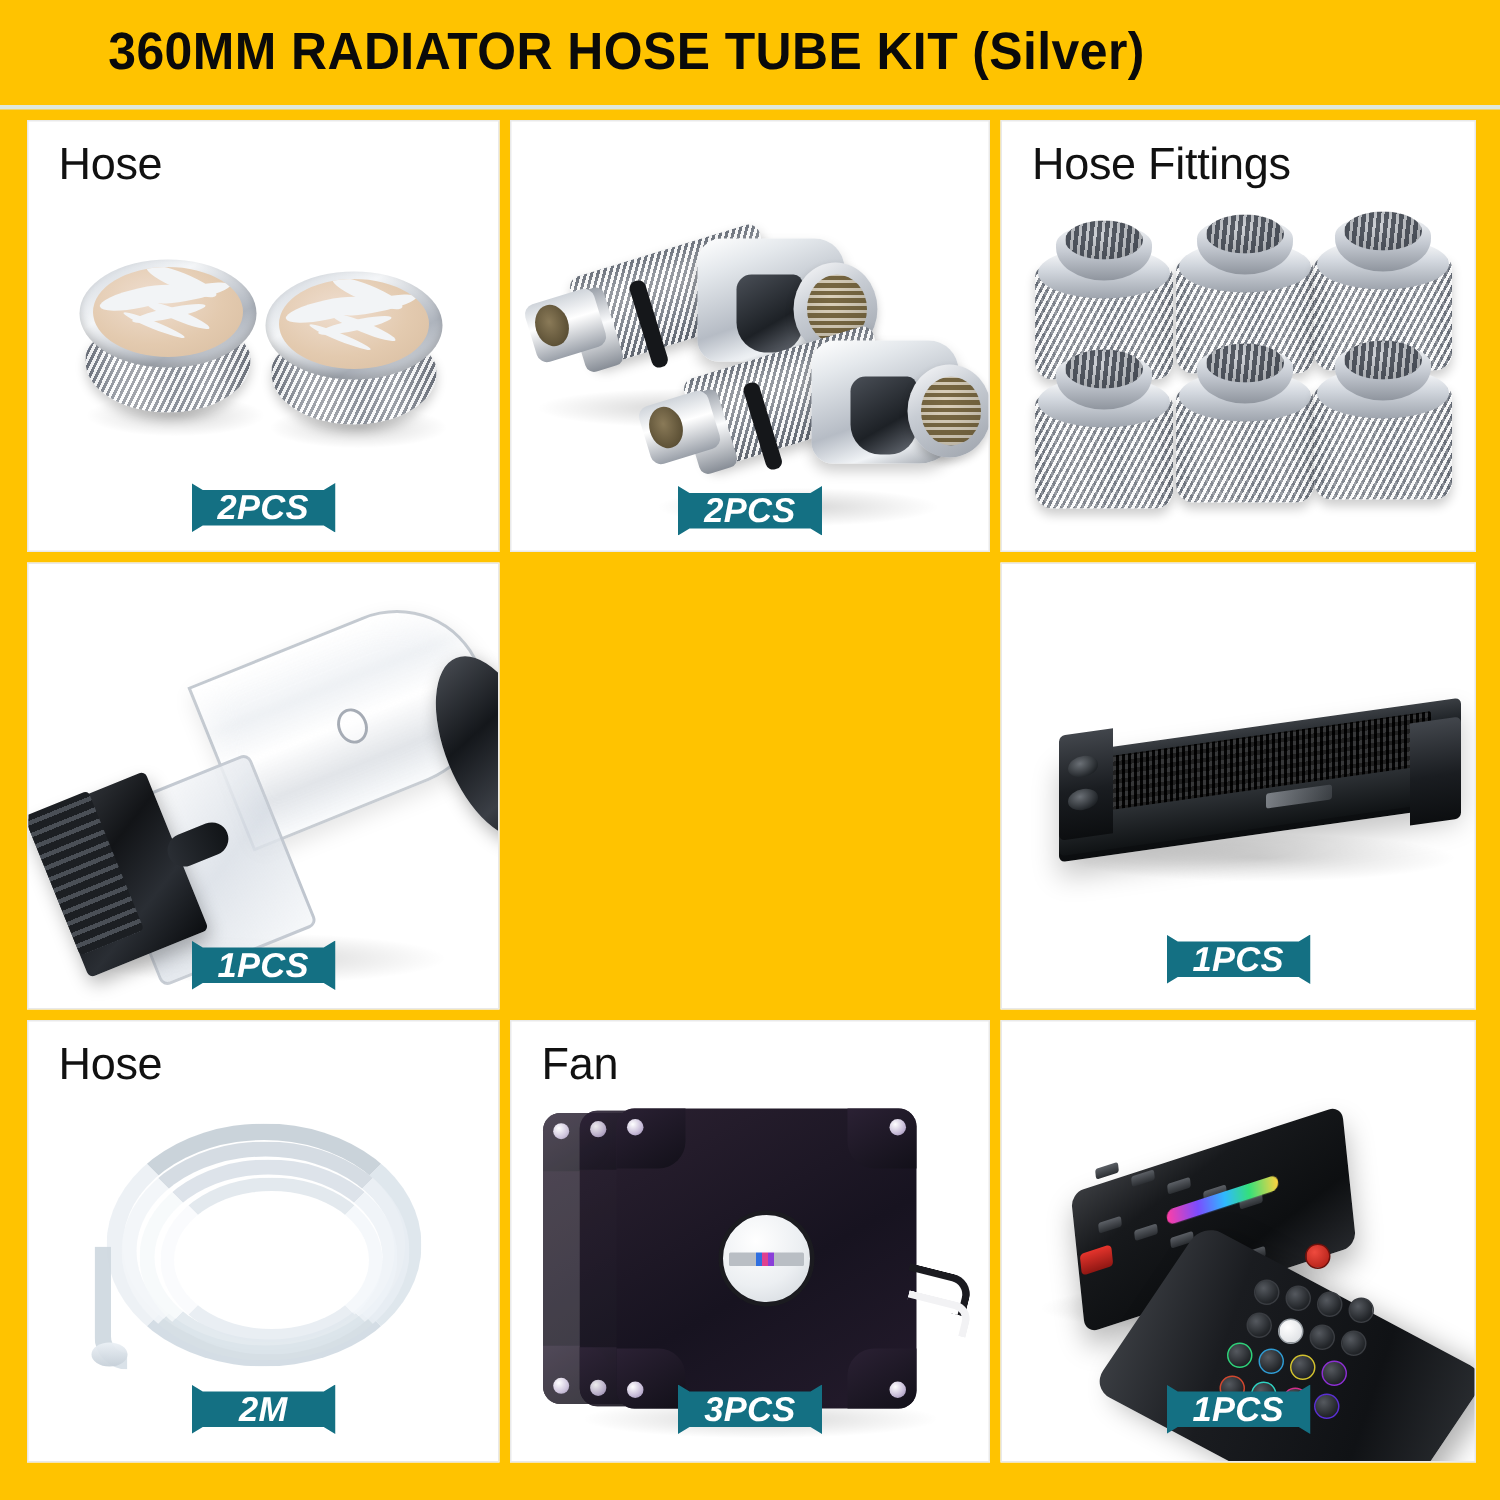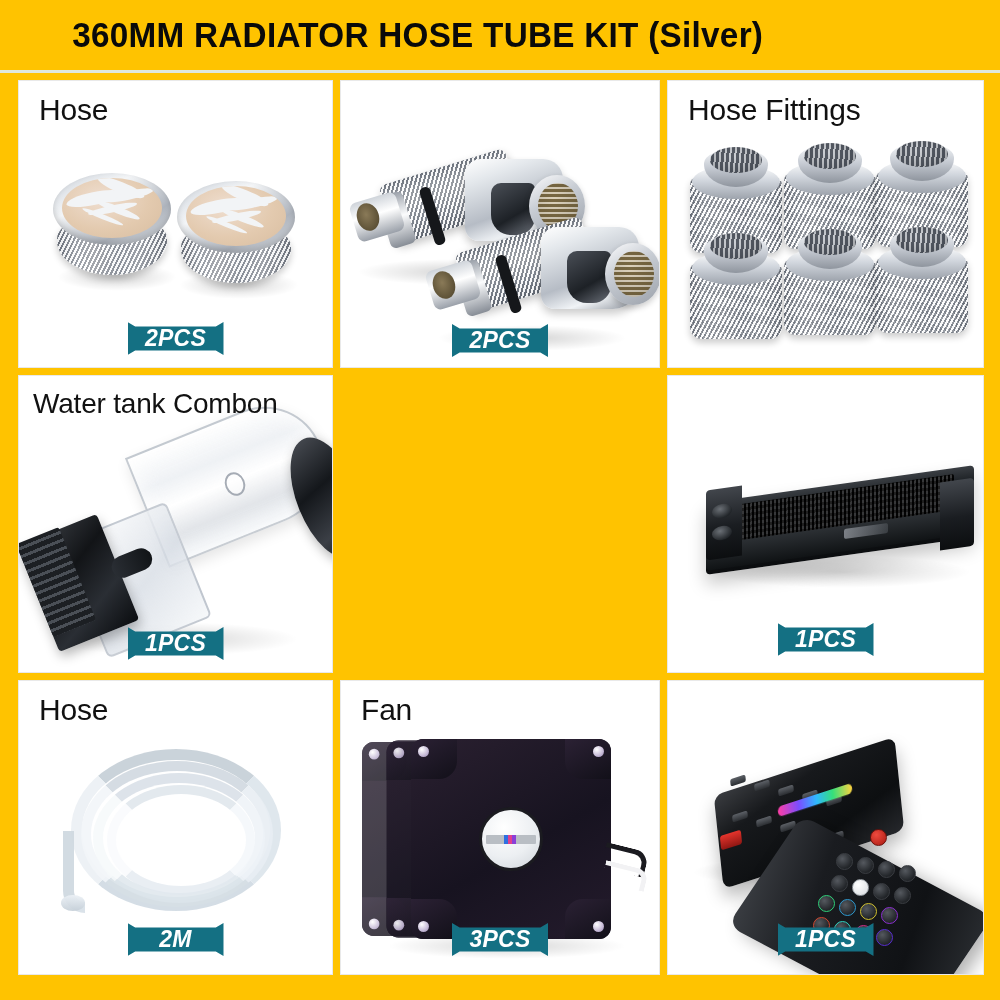--- a/index.html
+++ b/index.html
@@ -473,21 +473,20 @@
         <div class="hosefit" style="left:208px;top:142px;">
           <div class="body"></div>
             <div class="flange"></div>
             <div class="neck"></div>
             <div class="bore"></div>
         </div>
       </div>
     </div>
 
     <div class="panel">
-      <div class="panel-label" style="font-size:28px;left:14px;">Water tank Combon</div>
       <div class="art">
         <div class="shadow-ellipse" style="left:30px;top:246px;width:250px;height:34px;"></div>
         <div class="tank-cyl"></div>
         <div class="tank-cap"></div>
         <div class="tank-cap-dot"></div>
         <div class="tank-block"></div>
         <div class="tank-pump"></div>
         <div class="tank-fins"></div>
         <div class="tank-logo"></div>
       </div>

